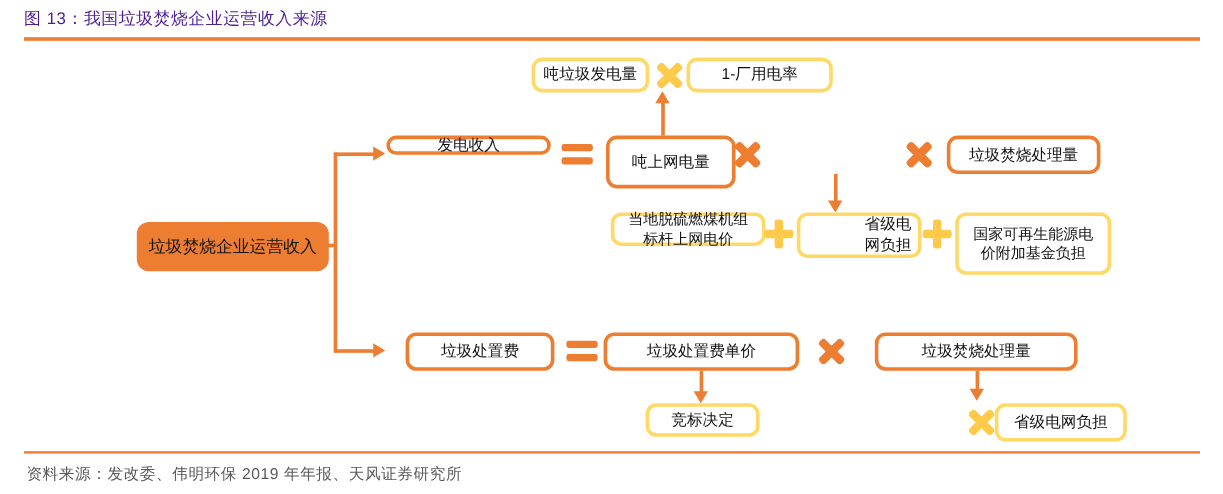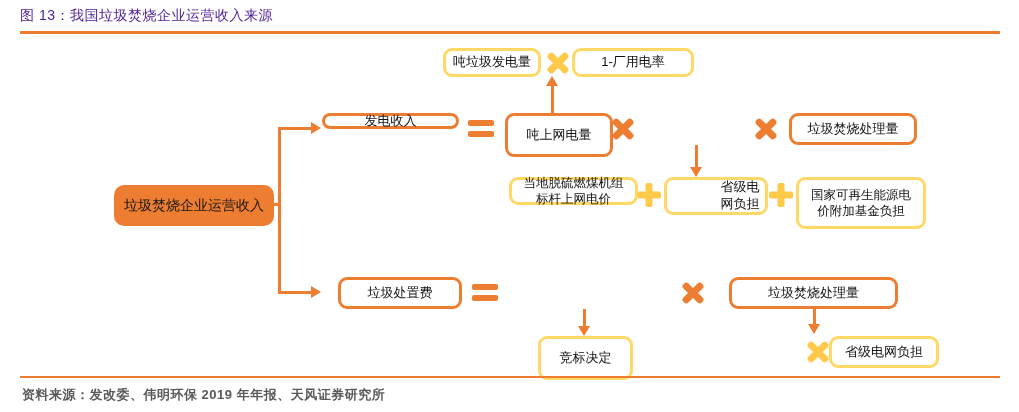--- a/index.html
+++ b/index.html
@@ -18,21 +18,21 @@
   }
   .title{
     position:absolute;left:20px;top:7px;
     font-size:14px;font-weight:normal;color:#4c1d95;
     letter-spacing:.5px;
   }
   .rule-top{position:absolute;left:20px;top:31px;width:980px;height:3px;background:var(--orange);}
   .rule-bottom{position:absolute;left:20px;top:376px;width:980px;height:2px;background:var(--orange);}
   .source{
     position:absolute;left:22px;top:386px;
-    font-size:13px;color:#595959;letter-spacing:.5px;font-weight:bold;
+    font-size:13px;color:#595959;letter-spacing:.5px;
   }
   
   .node{
     position:absolute;
     display:flex;align-items:center;justify-content:center;
     background:#fff;border-radius:9px;
     font-size:13px;font-weight:normal;color:#111;
     text-align:center;white-space:pre-line;line-height:1.3;
   }
   .node.orange{border:3px solid var(--orange);}
@@ -118,23 +118,24 @@
   <div class="node yellow small" style="left:509px;top:177px;width:129px;height:28px;">当地脱硫燃煤机组
 标杆上网电价</div>
   <div class="op op-plus c-yellow" style="left:637px;top:183px;"></div>
   <div class="node yellow" style="left:664px;top:177px;width:104px;height:38px;padding-left:48px;">省级电网负担</div>
   <div class="op op-plus c-yellow" style="left:769px;top:183px;"></div>
   <div class="node yellow small" style="left:796px;top:177px;width:130px;height:52px;">国家可再生能源电
 价附加基金负担</div>
 
   <div class="node orange" style="left:322px;top:277px;width:124px;height:32px;margin-left:16px;">垃圾处置费</div>
   <div class="op op-eq c-orange" style="left:472px;top:284px;"></div>
+  <div class="node orange" style="left:503px;top:277px;width:163px;height:32px;">垃圾处置费单价</div>
   <div class="op op-x c-orange" style="left:680px;top:280px;"></div>
   <div class="node orange" style="left:729px;top:277px;width:169px;height:32px;">垃圾焚烧处理量</div>
 
-  <div class="node yellow" style="left:538px;top:336px;width:95px;height:44px;">竞标决定</div>
+  <div class="node yellow" style="left:538px;top:336px;width:95px;height:28px;">竞标决定</div>
   <div class="op op-x c-yellow" style="left:805px;top:339px;"></div>
   <div class="node yellow" style="left:829px;top:336px;width:110px;height:32px;">省级电网负担</div>
 
   <div class="rule-bottom"></div>
   <div class="source">资料来源：发改委、伟明环保 2019 年年报、天风证券研究所</div>
 
 </div>
 
 </body></html>

